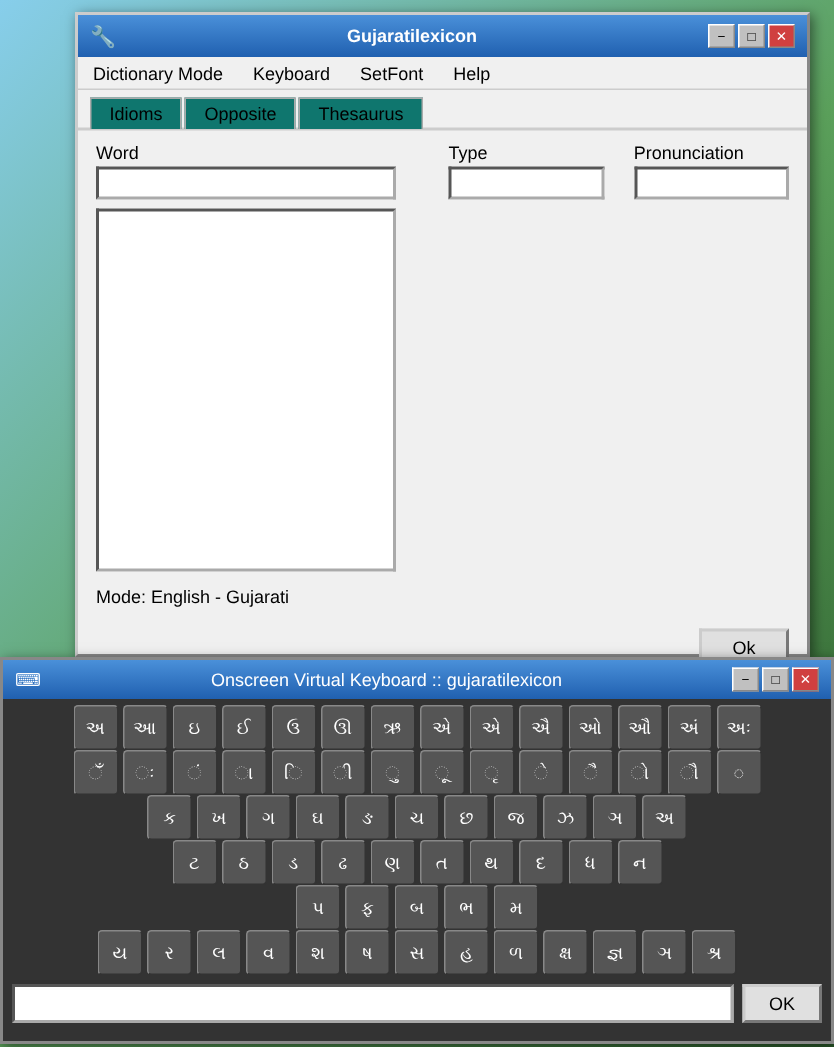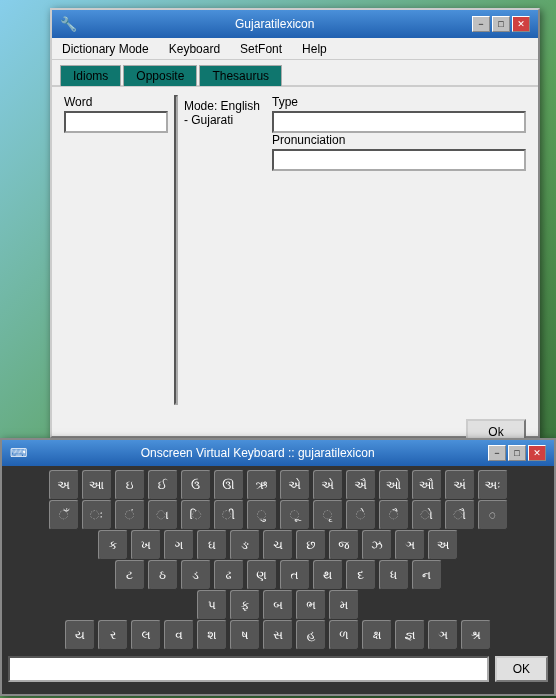--- a/index.html
+++ b/index.html
@@ -42,21 +42,21 @@
       color: white;
       padding: 4px 8px;
       display: flex;
       align-items: center;
       justify-content: space-between;
       height: 28px;
     }
 
     .title-bar-text {
       font-size: 12px;
-      font-weight: normal;
+      font-weight: bold;
       flex: 1;
       text-align: center;
     }
 
     .title-bar-controls {
       display: flex;
       gap: 2px;
     }
 
     .title-btn {
@@ -129,29 +129,29 @@
     .content-area {
       padding: 8px 12px;
       display: flex;
       gap: 8px;
       height: calc(100% - 100px);
     }
 
     .left-panel {
       flex: 0 0 200px;
       display: flex;
-      flex-direction: row;
+      flex-direction: column;
       gap: 6px;
     }
 
     .right-panel {
       flex: 1;
       display: flex;
-      flex-direction: column;
-      gap: 0;
+      gap: 20px;
+      margin-left: 27px;
     }
 
     .field-label {
       font-size: 12px;
       color: #000;
       margin-bottom: 2px;
     }
 
     .text-input {
       width: 100%;

